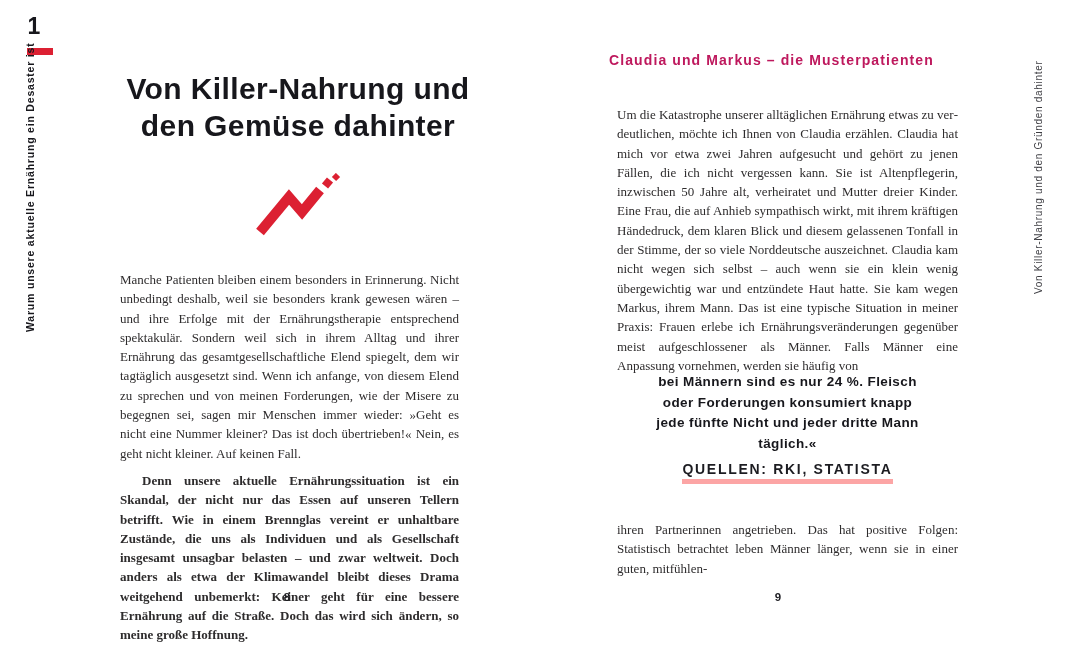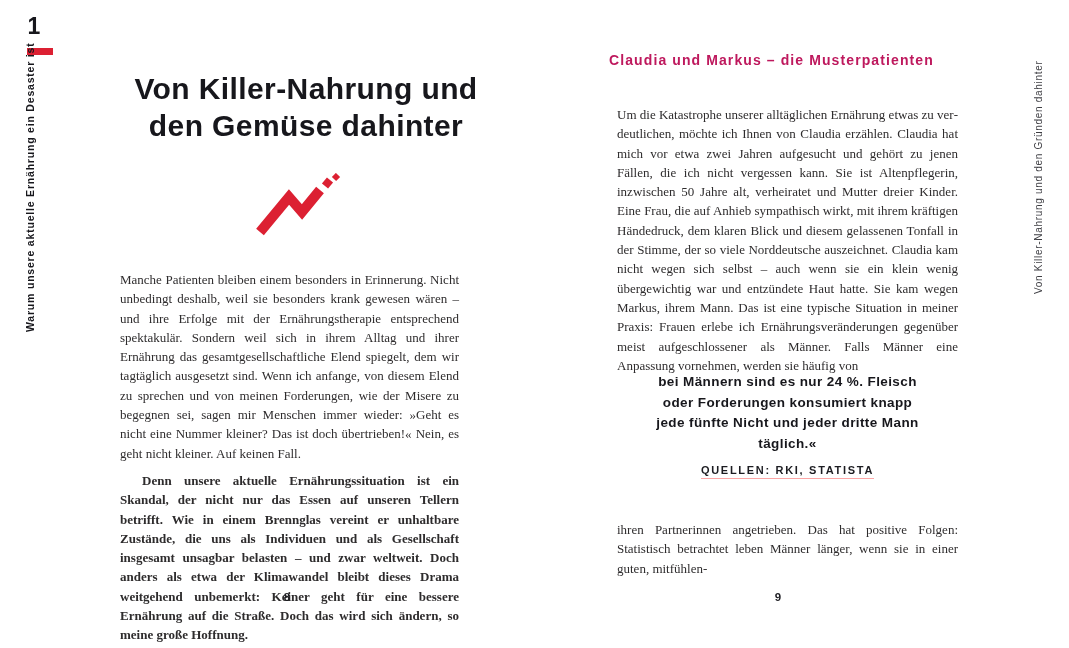--- a/index.html
+++ b/index.html
@@ -29,21 +29,21 @@
     left:24px;top:70px;height:262px;
     font-weight:700;font-size:10.5px;letter-spacing:0.8px;color:#17171c;
   }
   .vt-right{
     left:1033px;top:70px;height:224px;
     font-weight:400;font-size:10px;letter-spacing:0.7px;color:#3d3d42;
   }
 
   
   .title{
-    left:106px;top:70px;width:400px;margin:0;
+    left:98px;top:70px;width:400px;margin:0;
     text-align:center;
     font-size:30px;line-height:37px;font-weight:700;letter-spacing:0.4px;
     color:#17171c;
   }
   .title span{display:block;}
   .icon-wrap{left:250px;top:173px;width:100px;height:66px;}
   .zig{stroke:var(--accent,#dc2032);fill:none;}
 
   .serif-body{
     font-family:"Liberation Serif","DejaVu Serif",serif;
@@ -73,23 +73,23 @@
     left:609px;top:372px;width:357px;margin:0;
     text-align:center;color:#17171c;
   }
   .qline{
     display:block;
     font-weight:700;font-size:13.5px;line-height:20.5px;letter-spacing:0.4px;
   }
   .qsrc-row{margin-top:6px;}
   .qsrc{
     display:inline-block;
-    font-weight:700;font-size:11px;letter-spacing:1.7px;
+    font-weight:700;font-size:14px;letter-spacing:1.7px;
     color:#1c1c21;
-    border-bottom:1px solid #fca5a5;padding-bottom:2px;
+    border-bottom:5px solid #fca5a5;padding-bottom:2px;
   }
 </style>
 </head>
 <body>
 
 <div class="abs chapter-number">1</div>
 <div class="abs chapter-bar"></div>
 <div class="abs vt vt-left">Warum unsere aktuelle Ernährung ein Desaster ist</div>
 
 <h1 class="abs title">

